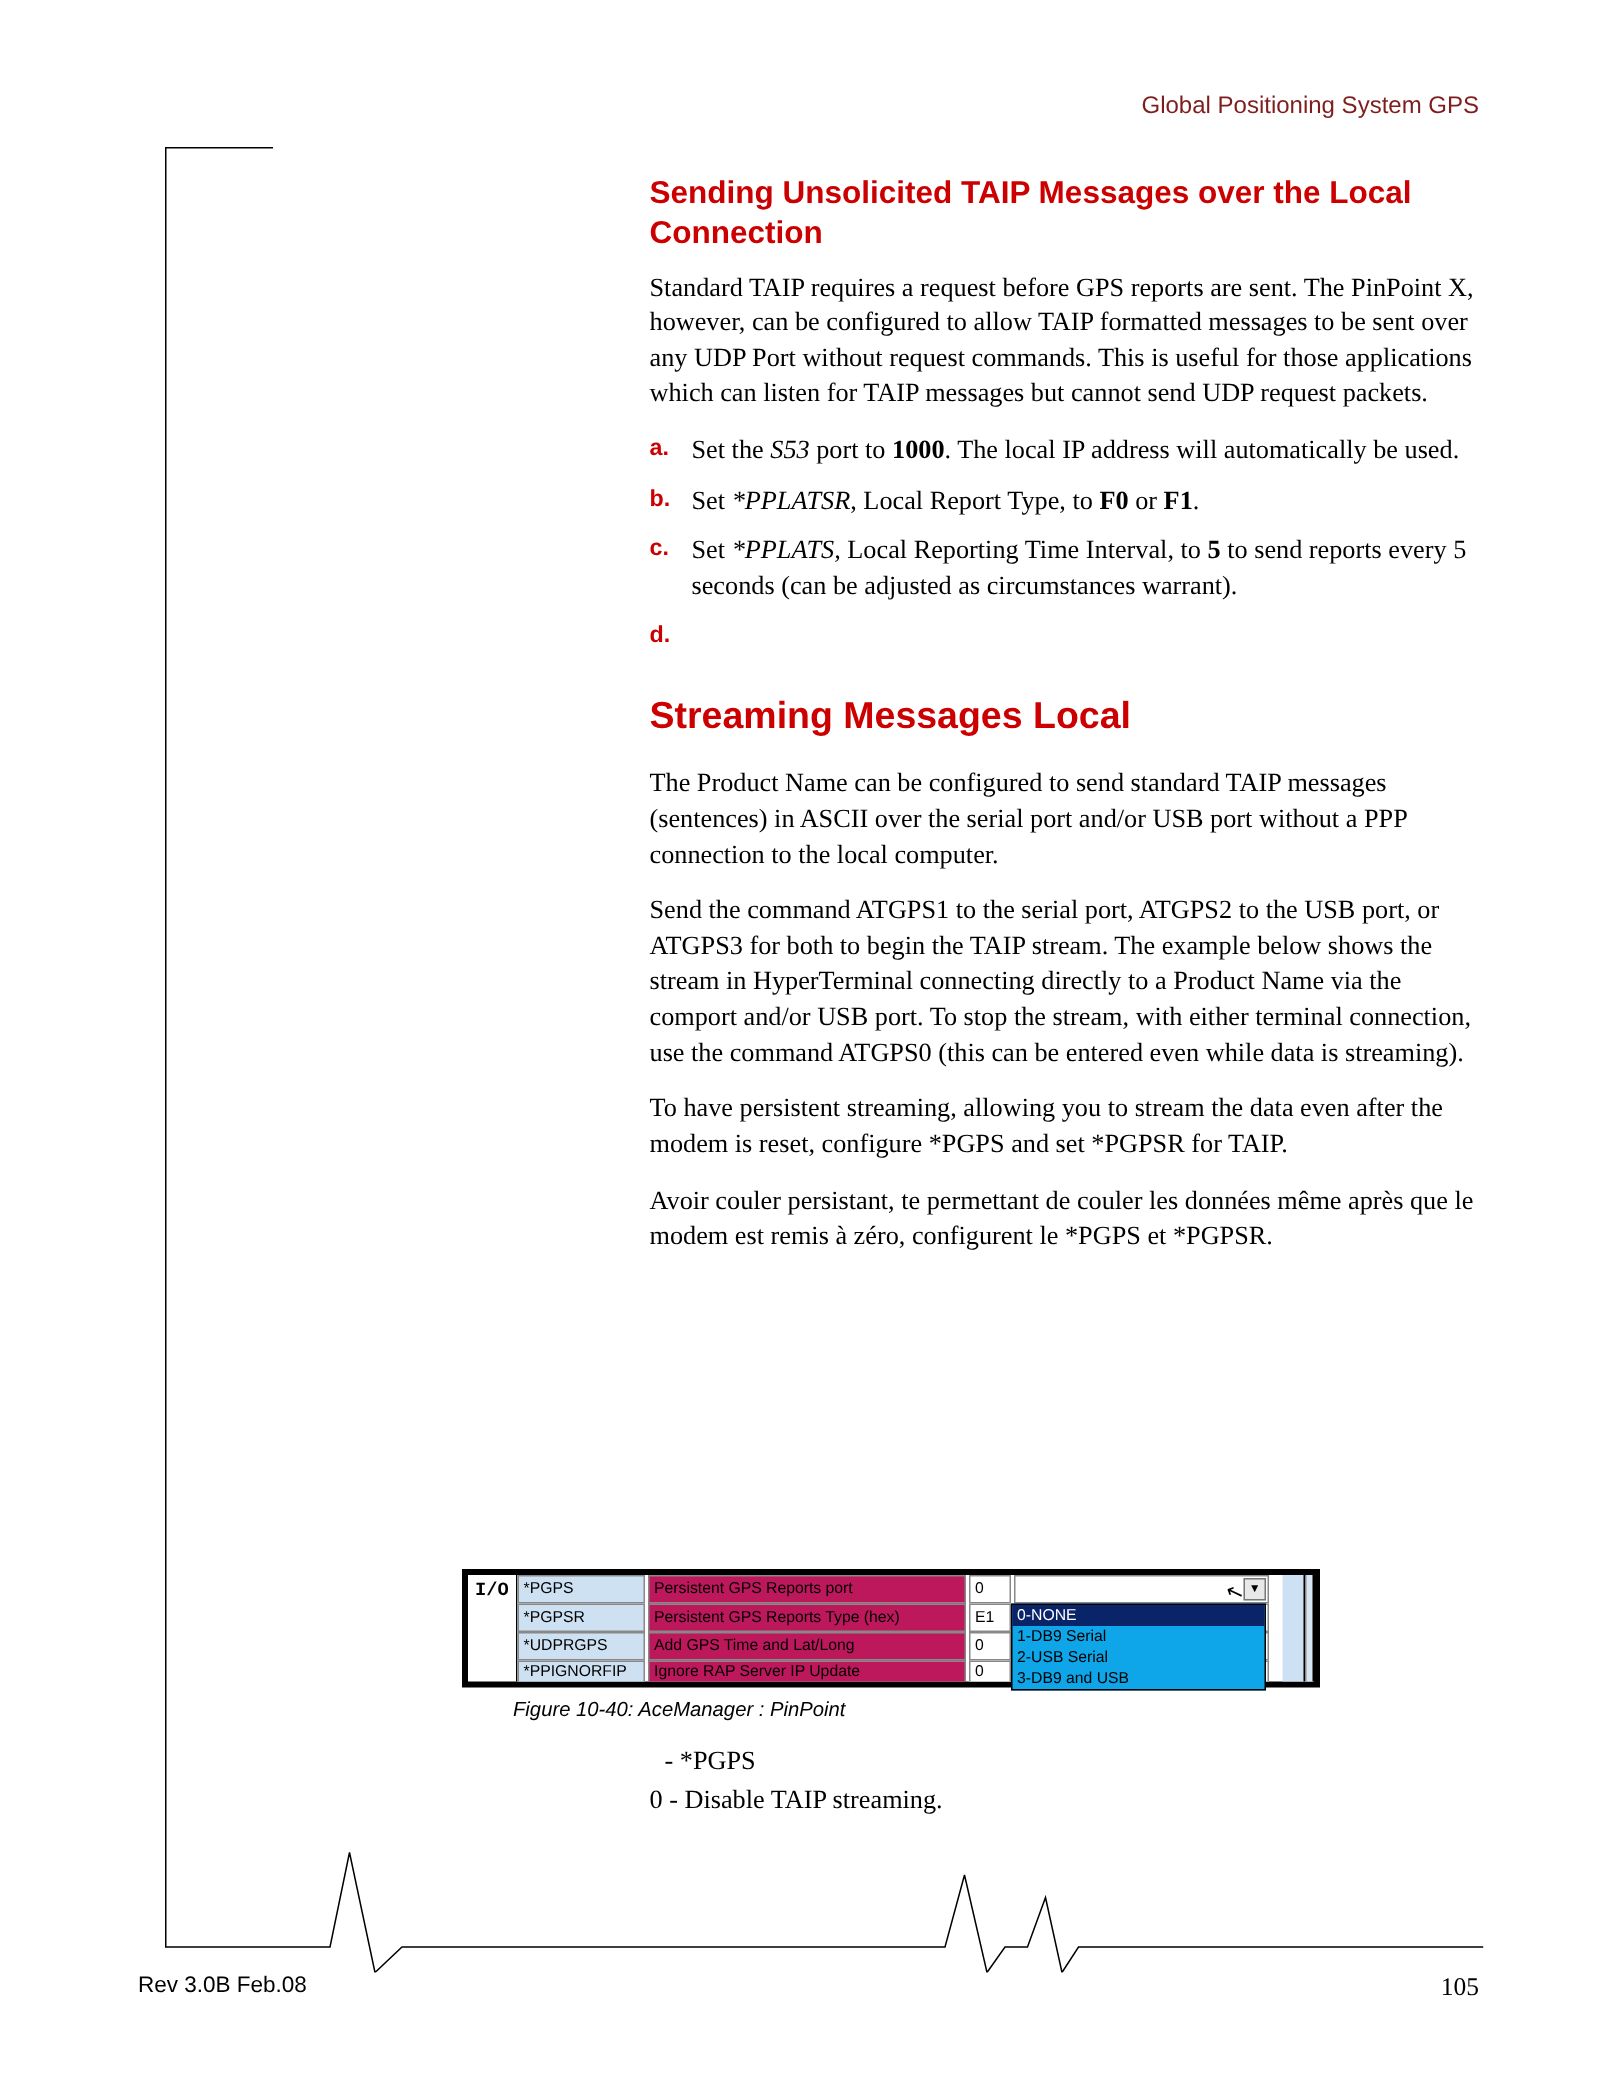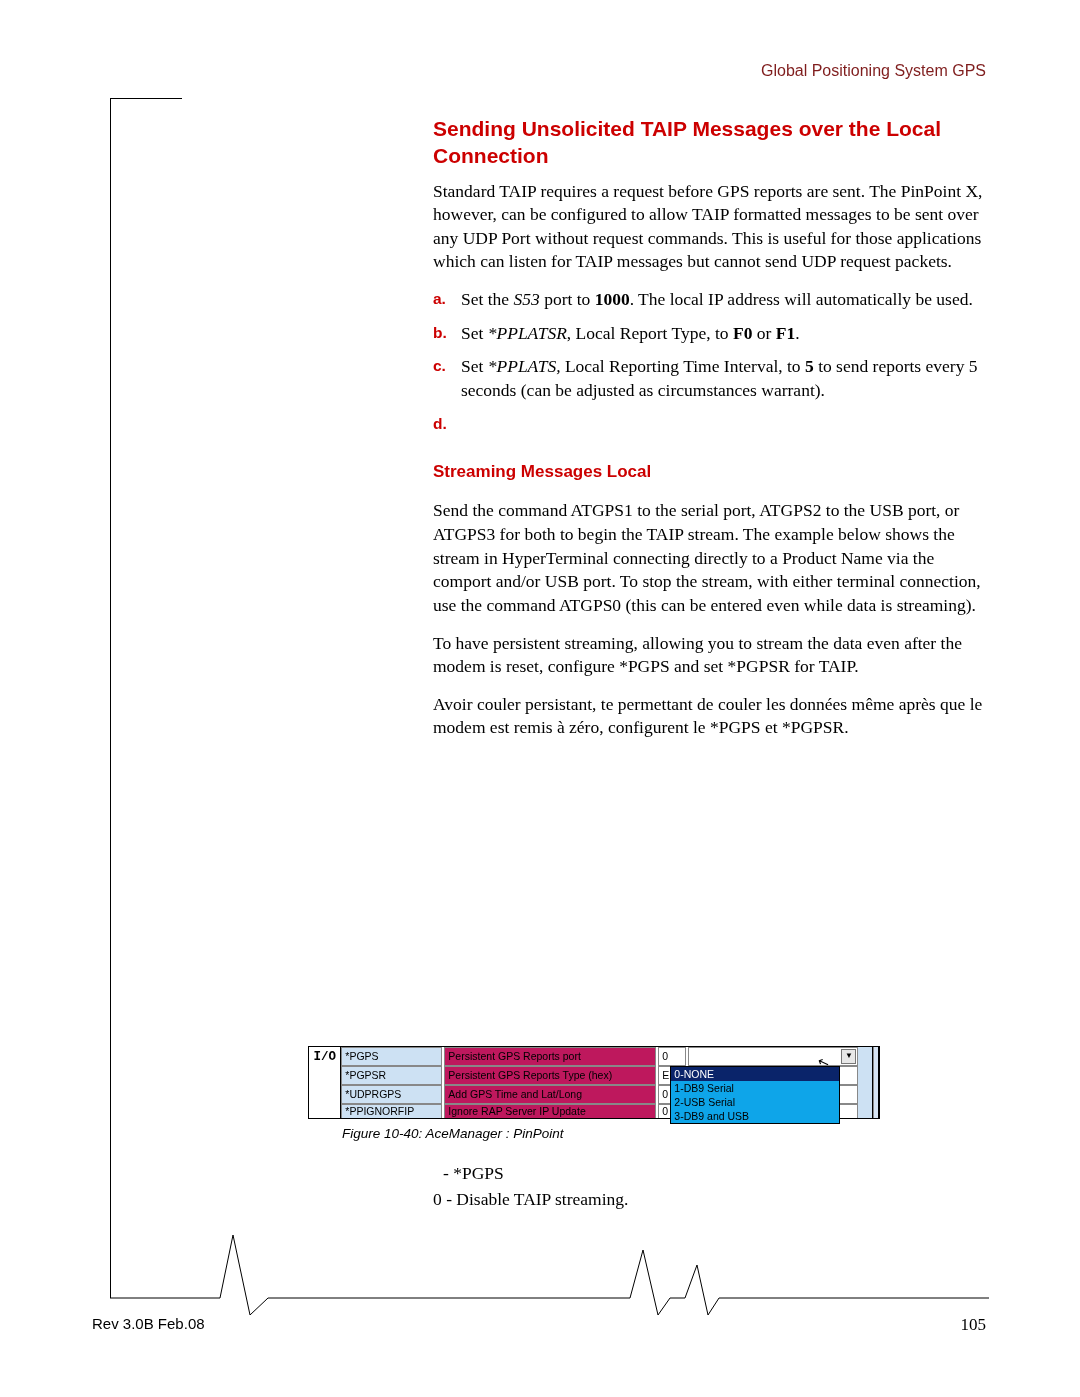--- a/index.html
+++ b/index.html
@@ -62,32 +62,32 @@
     font-size: 15.5px;
     width: 28px;
     flex-shrink: 0;
     padding-top: 1px;
   }
   .ol .litxt { flex: 1; }
   .section-hd {
     color: #cc0000;
     font-family: Arial, Helvetica, sans-serif;
     font-weight: bold;
-    font-size: 17px;
+    font-size: 25px;
     margin: 26px 0 16px 0;
   }
   .screenshot-block {
     position: absolute;
     left: 308px;
     top: 1046px;
     width: 572px;
   }
   .ss-outer {
     display: flex;
-    border: 1px solid #000000;
+    border: 4px solid #000000;
   }
   .ss-io {
     width: 33px;
     display: flex;
     align-items: flex-start;
     justify-content: center;
     font-family: "Courier New", monospace;
     font-weight: bold;
     font-size: 12.5px;
     padding-top: 2px;
@@ -101,21 +101,21 @@
   .ss-row { display: flex; height: 19px; }
   .ss-row > div {
     border: 1px solid #888;
     display: flex;
     align-items: center;
     padding: 0 3px;
     overflow: hidden;
     white-space: nowrap;
   }
   .ss-row > div.trimmed { border-bottom: none; }
-  .c-name  { width: 101px;  background: #cde1f3; margin-right: 2px; }
+  .c-name  { width: 85px;  background: #cde1f3; margin-right: 2px; }
   .c-desc  { width: 212px; background: #be185d; margin-right: 2px; }
   .c-val   { width: 28px;  background: #fff;    margin-right: 2px; }
   .c-new   { width: 170px; background: #fff;    position: relative; }
   .c-new .combo-arrow {
     position: absolute; right: 1px; top: 1px; width: 15px; height: 15px;
     background: #e8e8e8; border: 1px solid #777;
     display: flex; align-items: center; justify-content: center;
     font-size: 8px;
   }
   .ss-dropdown-wrap { position: relative; height: 0; }
@@ -209,20 +209,21 @@
       <span class="marker">c.</span>
       <span class="litxt"><span>Set </span><i>*PPLATS,</i><span> Local Reporting Time Interval, to </span><b>5</b><span> to send reports every 5 seconds (can be adjusted as circumstances warrant).</span></span>
     </li>
     <li>
       <span class="marker">d.</span>
       <span class="litxt"></span>
     </li>
   </ul>
 
   <div class="section-hd">Streaming Messages Local</div>
+  <p class="para">The Product Name can be configured to send standard TAIP messages (sentences) in ASCII over the serial port and/or USB port without a PPP connection to the local computer.</p>
   <p class="para">Send the command ATGPS1 to the serial port, ATGPS2 to the USB port, or ATGPS3 for both to begin the TAIP stream. The example below shows the stream in HyperTerminal connecting directly to a Product Name via the comport and/or USB port. To stop the stream, with either terminal connection, use the command ATGPS0 (this can be entered even while data is streaming).</p>
 
   <p class="para">To have persistent streaming, allowing you to stream the data even after the modem is reset, configure *PGPS and set *PGPSR for TAIP.</p>
   <p class="para">Avoir couler persistant, te permettant de couler les données même après que le modem est remis à zéro, configurent le *PGPS et *PGPSR.</p>
 </div>
 
 <div class="screenshot-block">
   <div class="ss-outer">
     <div class="ss-io">I/O</div>
     <div class="ss-grid">

